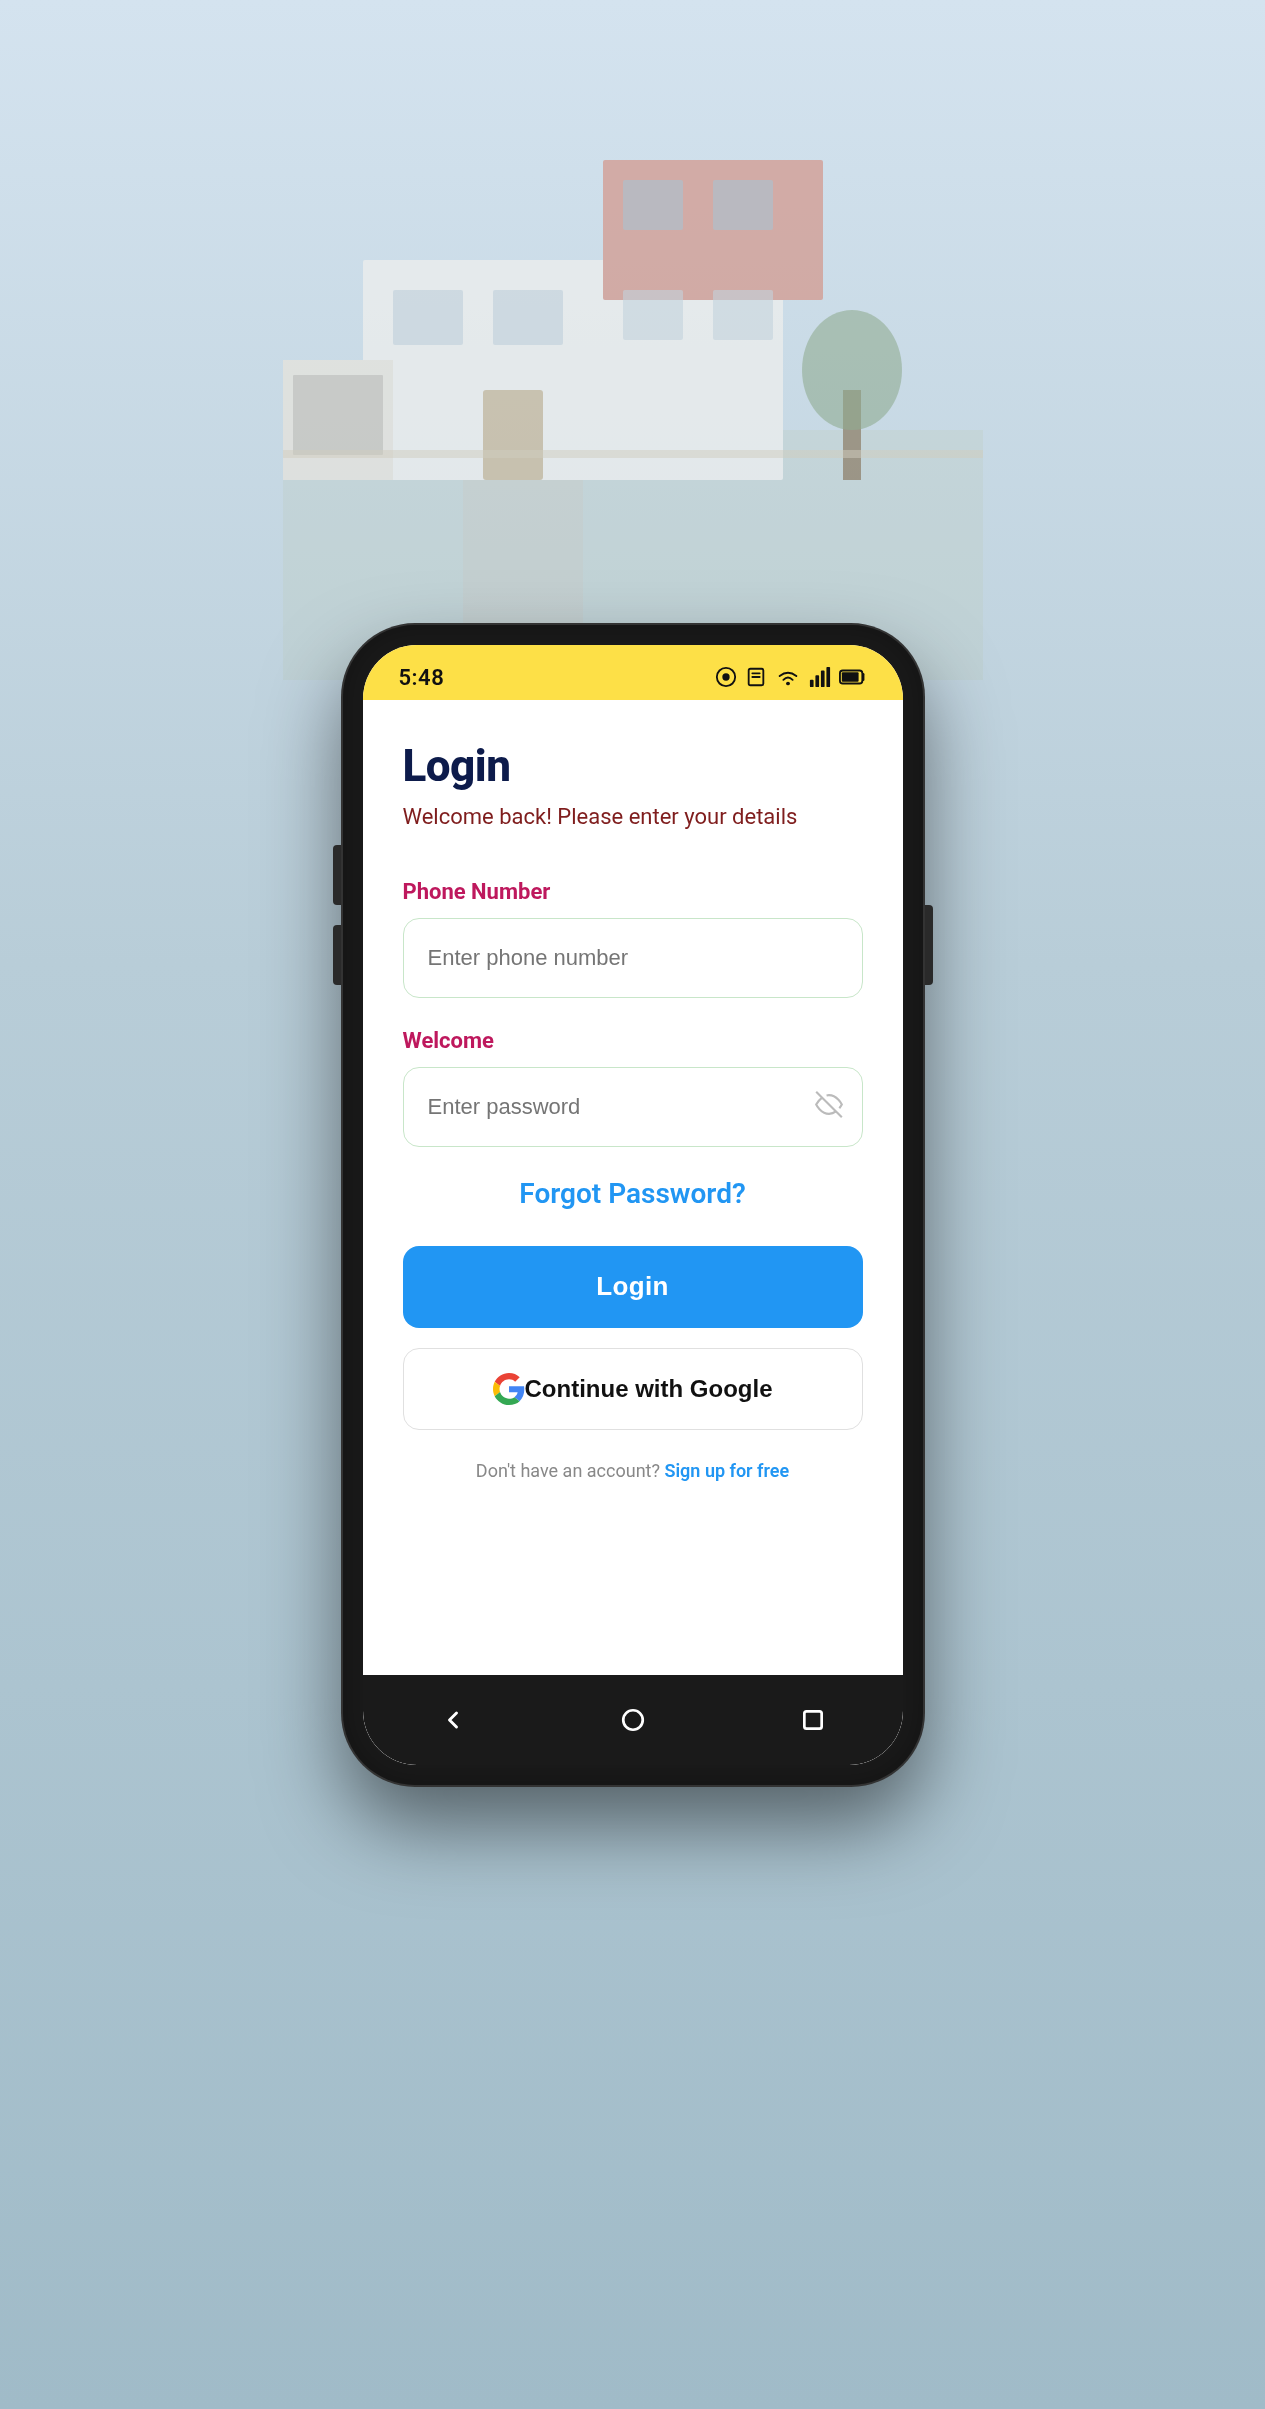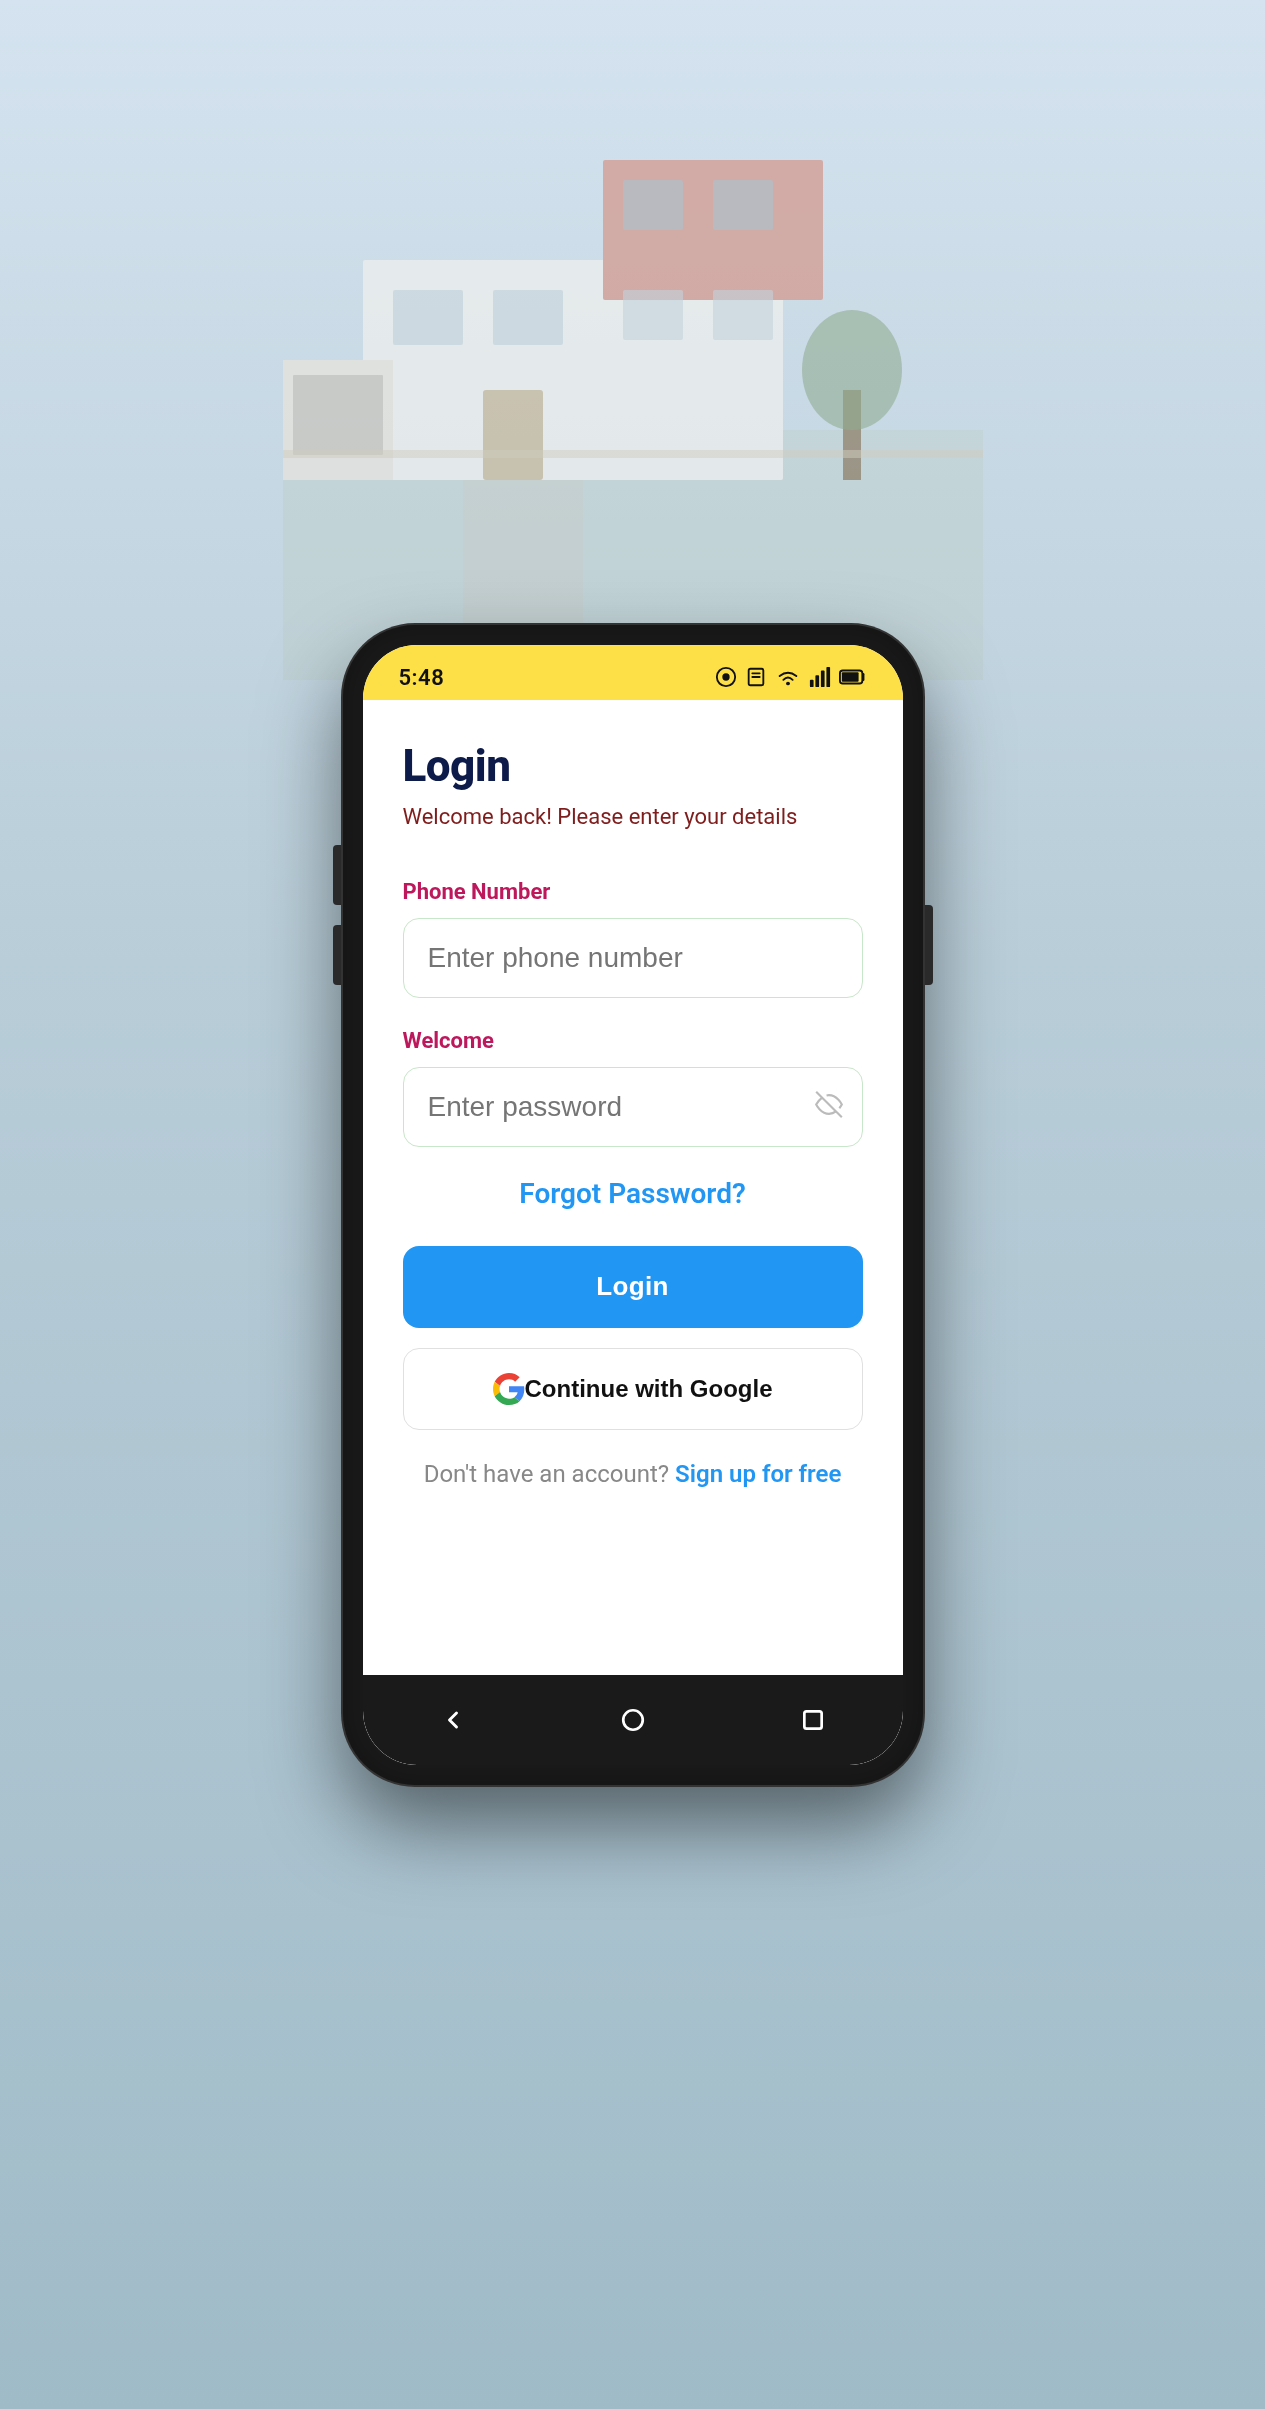--- a/index.html
+++ b/index.html
@@ -149,21 +149,21 @@
       position: relative;
       margin-bottom: 30px;
     }
 
     .text-input {
       width: 100%;
       height: 80px;
       border: 1.5px solid #c8e6c9;
       border-radius: 16px;
       padding: 0 60px 0 24px;
-      font-size: 28px;
+      font-size: 22px;
       color: #999;
       background: #fff;
       outline: none;
     }
 
     .eye-icon {
       position: absolute;
       right: 20px;
       top: 50%;
       transform: translateY(-50%);
@@ -215,21 +215,21 @@
       margin-bottom: 30px;
     }
 
     .google-logo {
       width: 32px;
       height: 32px;
     }
 
     .signup-text {
       text-align: center;
-      font-size: 24px;
+      font-size: 18px;
       color: #888;
     }
 
     .signup-link {
       color: #2196f3;
       font-weight: 600;
       cursor: pointer;
     }
 
     

